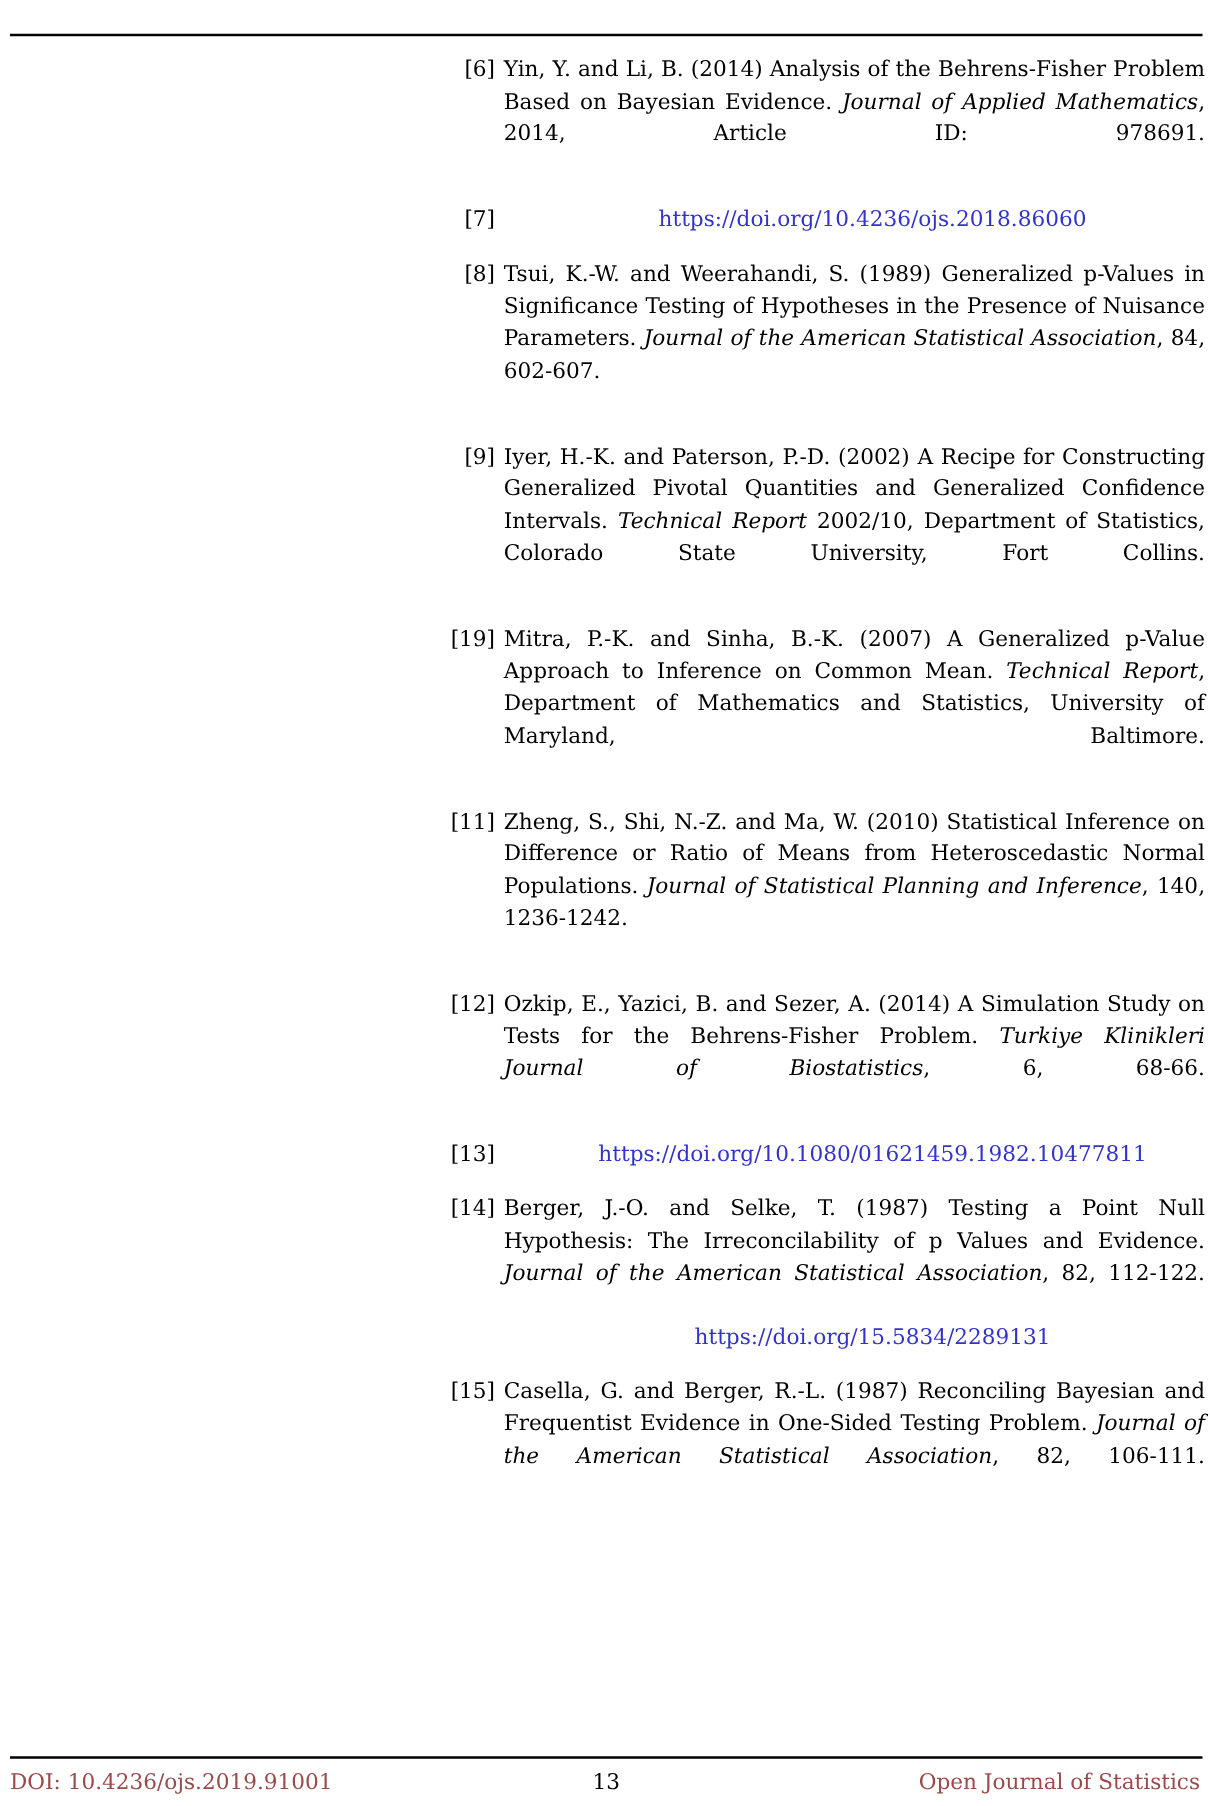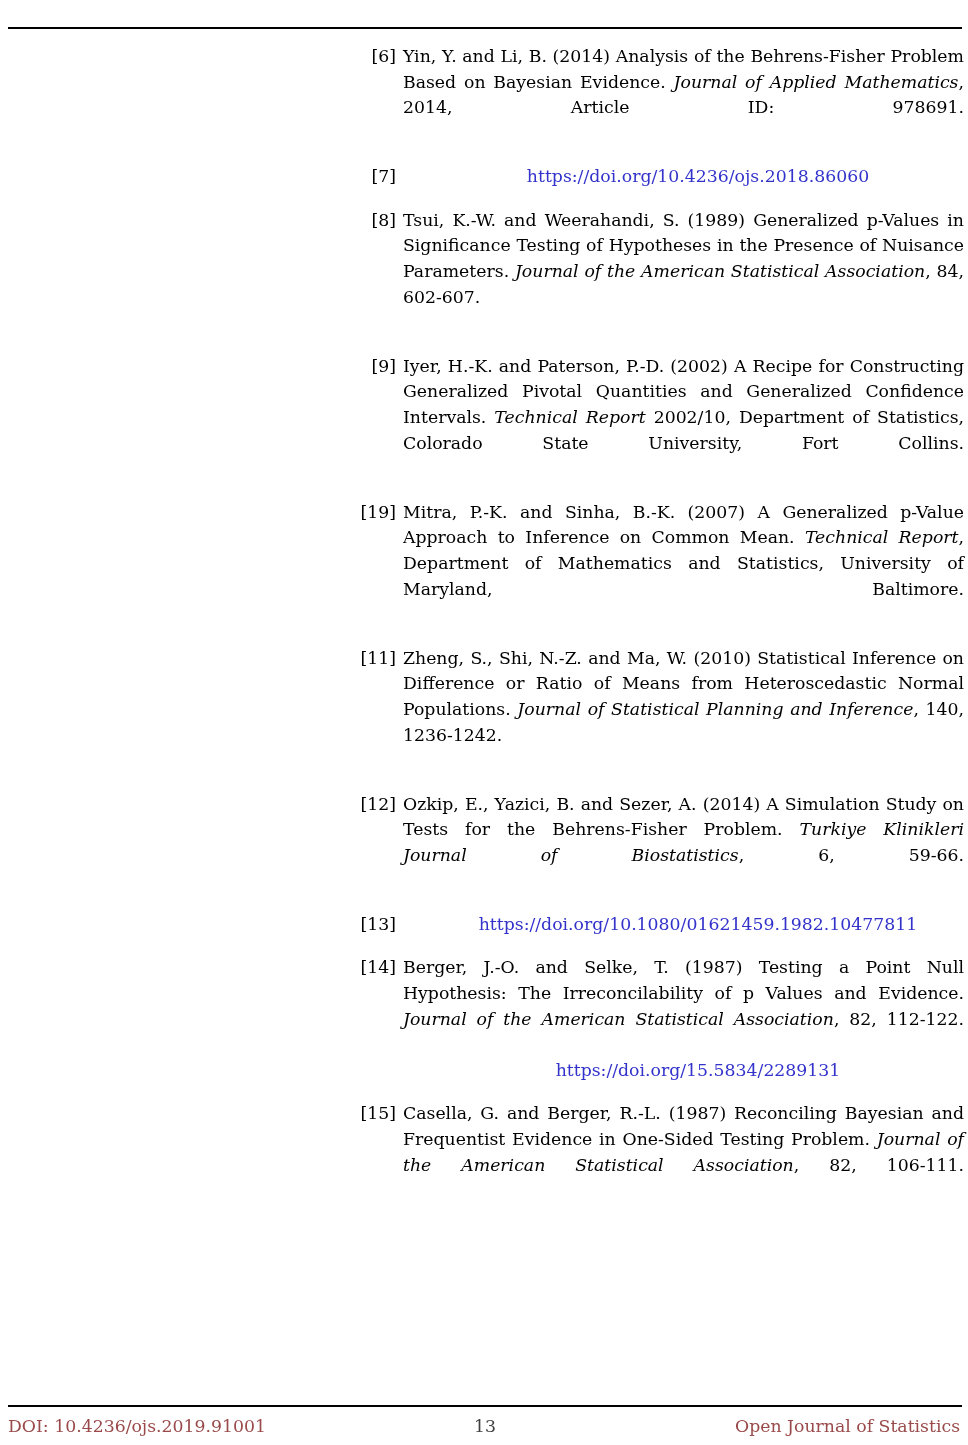--- a/index.html
+++ b/index.html
@@ -126,21 +126,21 @@
     top: 0px;
     color: #9a4a4a;
     white-space: nowrap;
   }
   .foot-center {
     position: absolute;
     left: 0px;
     right: 0px;
     top: 0px;
     text-align: center;
-    color: #404040;
+    color: #000000;
   }
   .foot-right {
     position: absolute;
     right: 2px;
     top: 0px;
     color: #9a4a4a;
     white-space: nowrap;
   }
 </style>
 </head>
@@ -172,21 +172,21 @@
       <div class="ref">
         <span class="ref-label">[19]</span>
         <span class="ref-body"><span>Mitra, P.-K. and Sinha, B.-K. (2007) A Generalized p-Value Approach to Inference on Common Mean. </span><span class="it">Technical Report</span><span>, Department of Mathematics and Statistics, University of Maryland, Baltimore.</span></span>
       </div>
       <div class="ref">
         <span class="ref-label">[11]</span>
         <span class="ref-body"><span>Zheng, S., Shi, N.-Z. and Ma, W. (2010) Statistical Inference on Difference or Ratio of Means from Heteroscedastic Normal Populations. </span><span class="it">Journal of Statistical Planning and Inference</span><span>, </span><span class="bd">140</span><span>, 1236-1242.</span></span>
       </div>
       <div class="ref">
         <span class="ref-label">[12]</span>
-        <span class="ref-body"><span>Ozkip, E., Yazici, B. and Sezer, A. (2014) A Simulation Study on Tests for the Behrens-Fisher Problem. </span><span class="it">Turkiye Klinikleri Journal of Biostatistics</span><span>, </span><span class="bd">6</span><span>, 59-66.</span></span>
+        <span class="ref-body"><span>Ozkip, E., Yazici, B. and Sezer, A. (2014) A Simulation Study on Tests for the Behrens-Fisher Problem. </span><span class="it">Turkiye Klinikleri Journal of Biostatistics</span><span>, </span><span class="bd">6</span><span>, 68-66.</span></span>
       </div>
       <div class="ref">
         <span class="ref-label">[13]</span>
         <a class="doi-link" href="#">https://doi.org/10.1080/01621459.1982.10477811</a>
       </div>
       <div class="ref">
         <span class="ref-label">[14]</span>
         <span class="ref-body"><span>Berger, J.-O. and Selke, T. (1987) Testing a Point Null Hypothesis: The Irreconcilability of p Values and Evidence. </span><span class="it">Journal of the American Statistical Association</span><span>, </span><span class="bd">82</span><span>, 112-122.</span></span>
         <a class="doi-link" href="#">https://doi.org/15.5834/2289131</a>
       </div>

